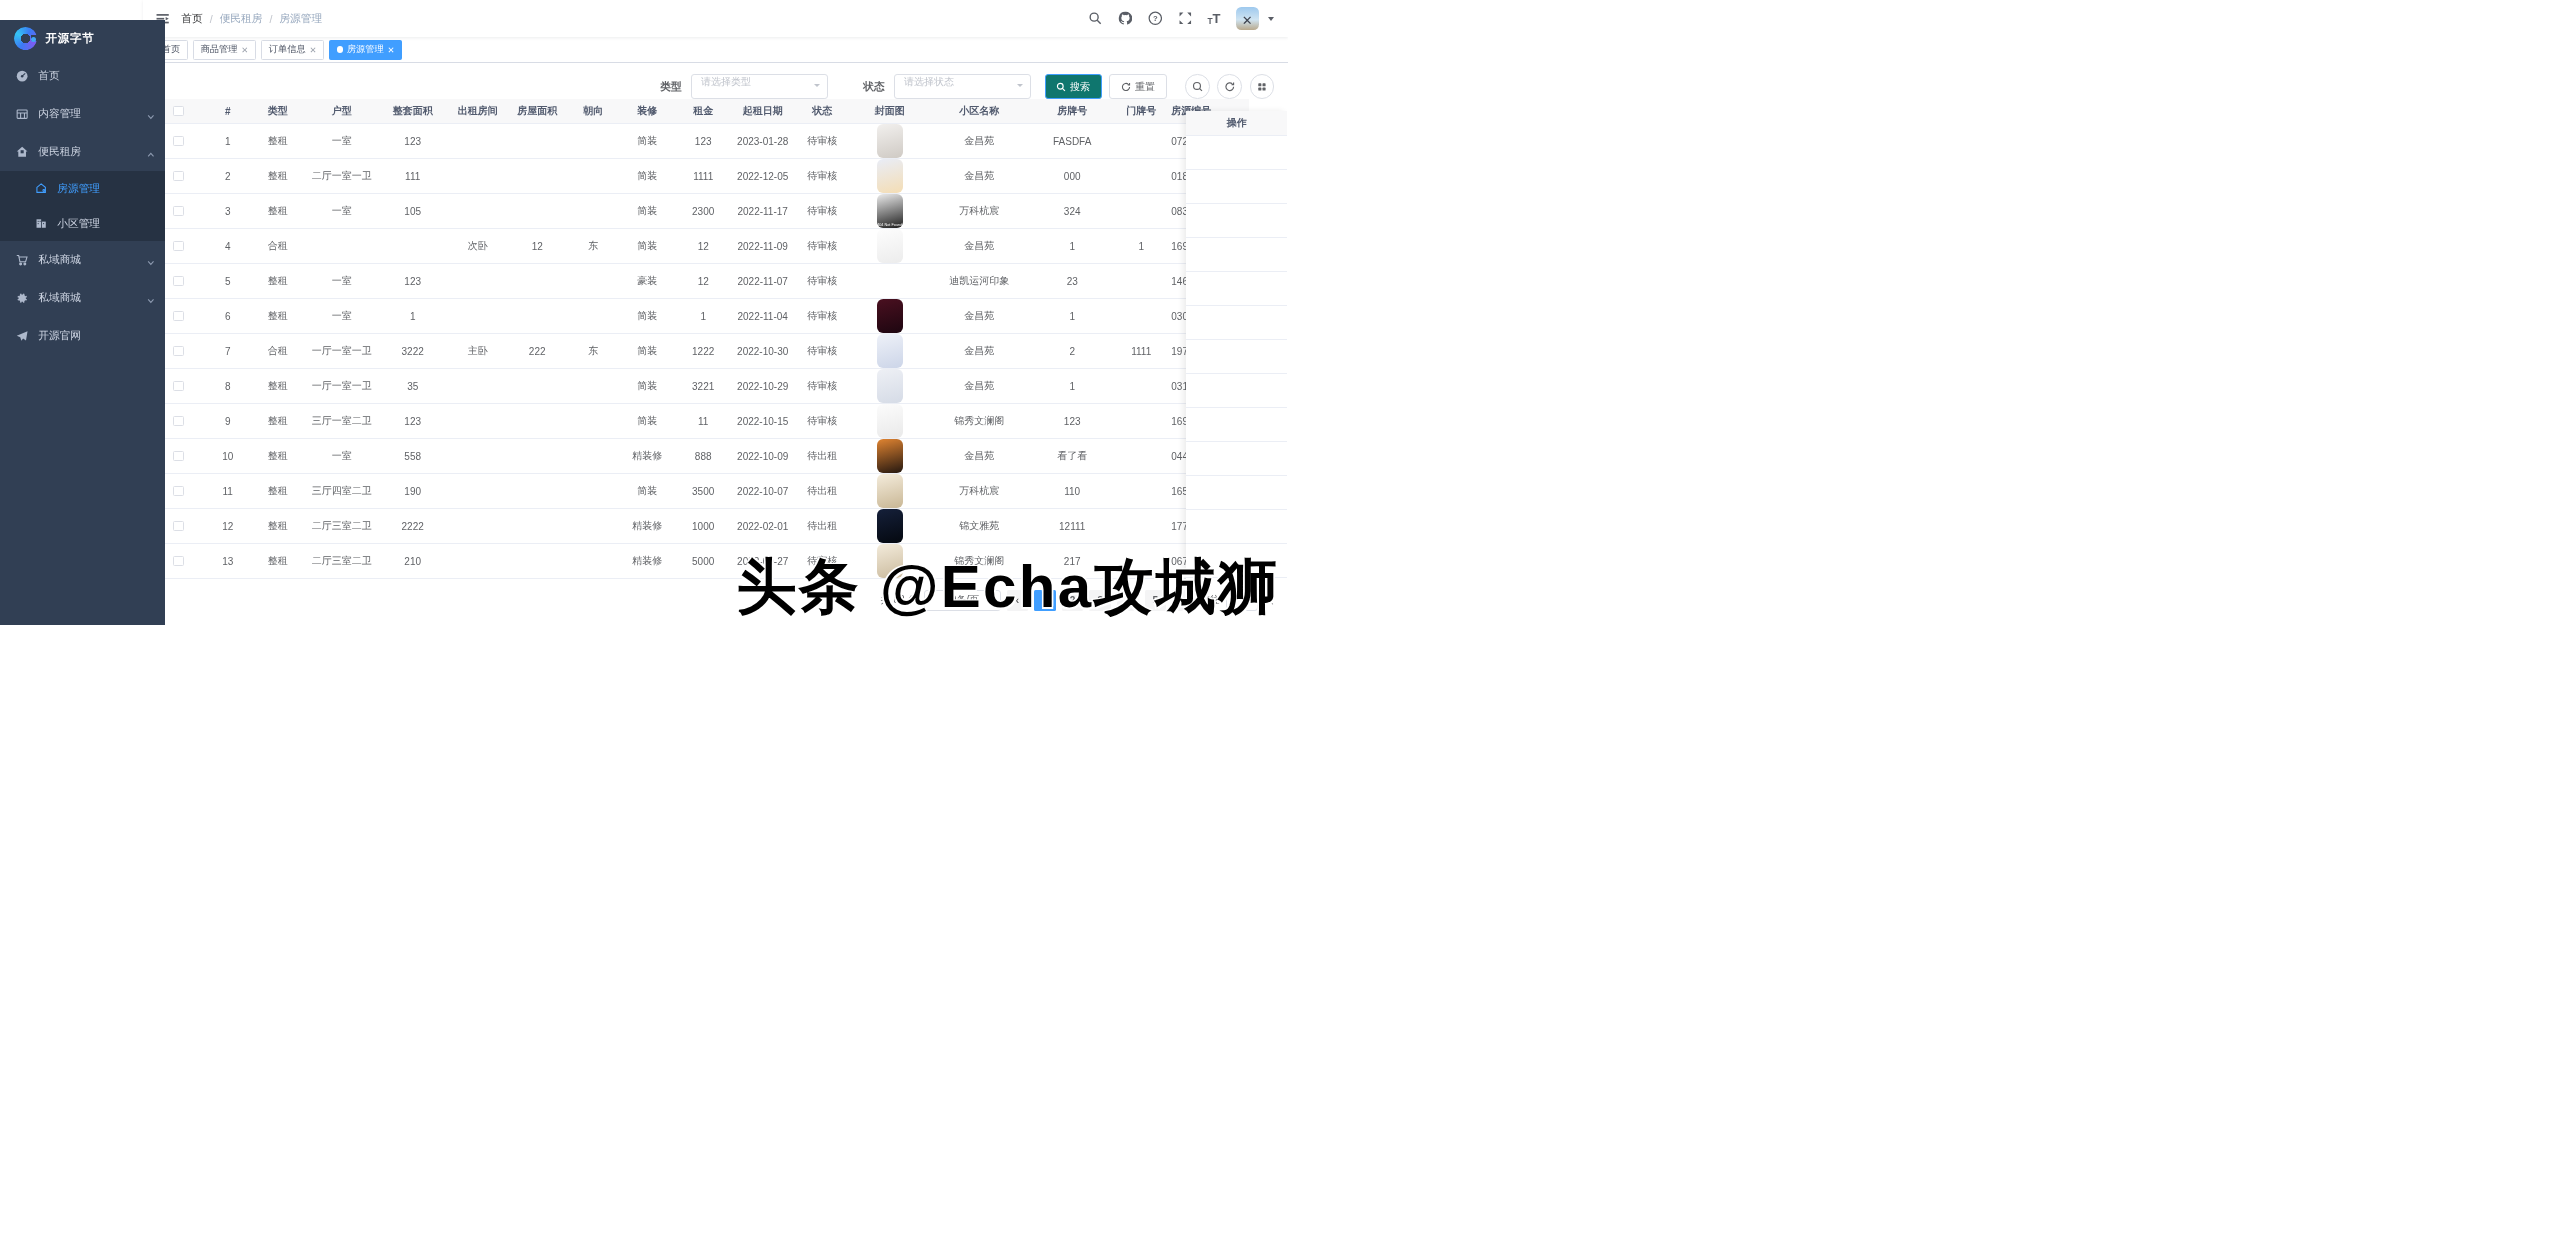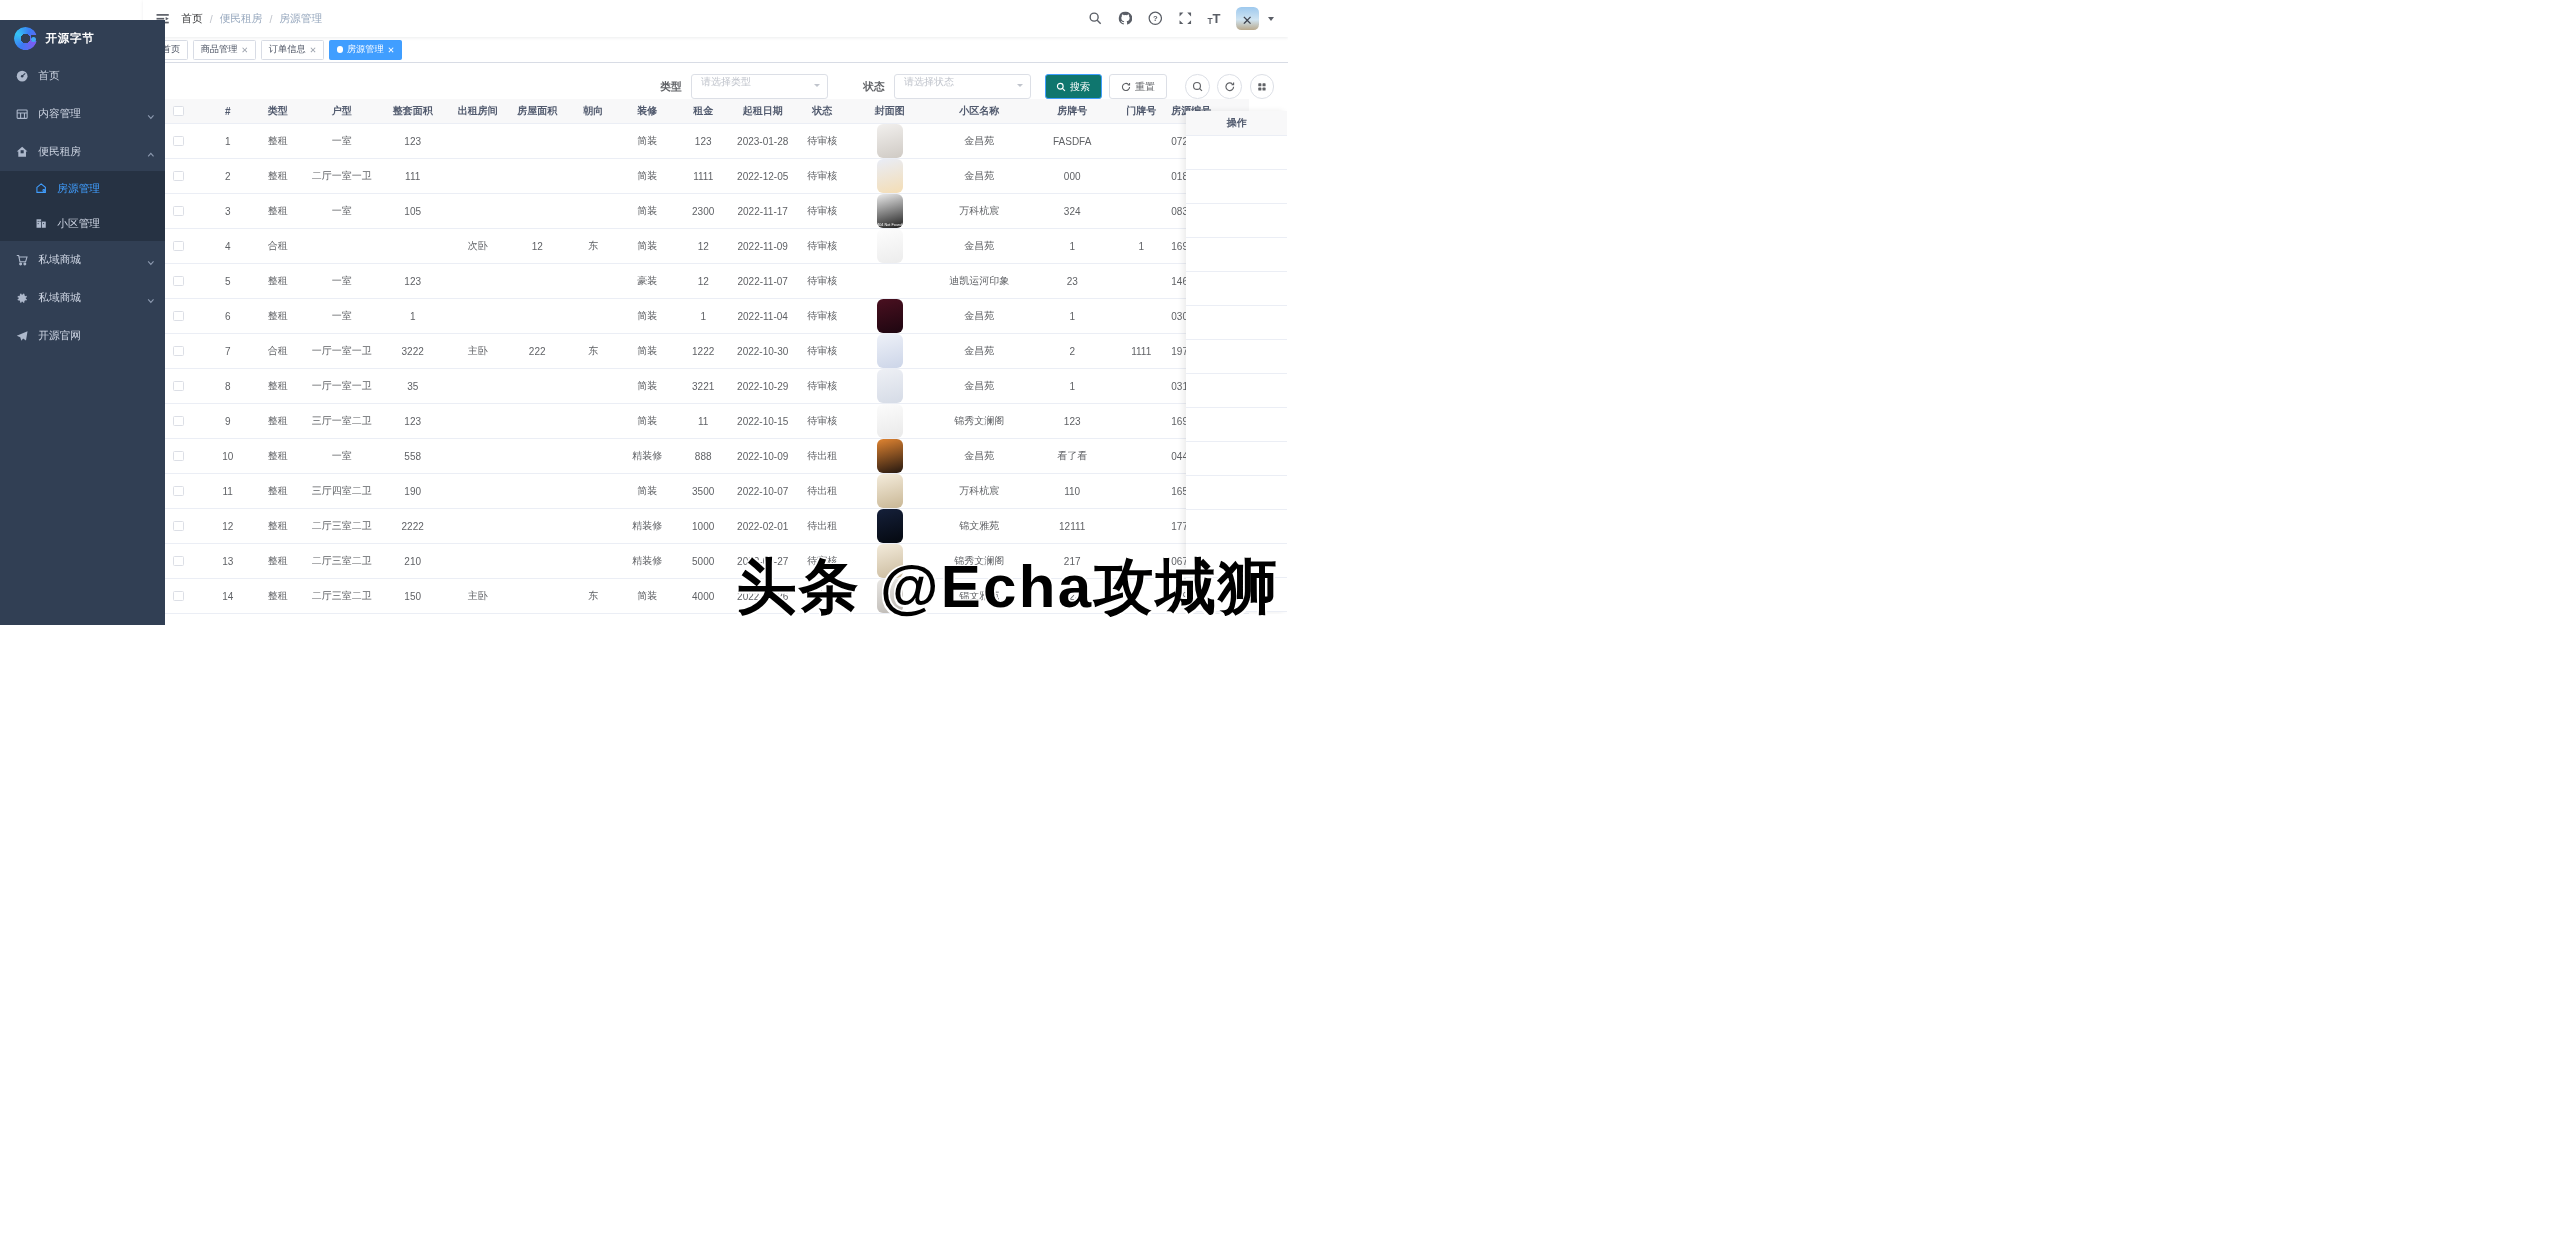--- a/index.html
+++ b/index.html
@@ -650,43 +650,20 @@
               <td>2022-09-27</td>
               <td>待审核</td>
               <td>
                 <div class="cover" style="background: linear-gradient(165deg, rgb(243, 235, 219), rgb(203, 187, 158));"></div>
               </td>
               <td>锦秀文澜阁</td>
               <td>217</td>
               <td></td>
               <td class="col-code">067</td>
             </tr>
-            <tr>
-              <td>
-                <div class="checkbox"></div>
-              </td>
-              <td>14</td>
-              <td>整租</td>
-              <td>二厅三室二卫</td>
-              <td>150</td>
-              <td>主卧</td>
-              <td></td>
-              <td>东</td>
-              <td>简装</td>
-              <td>4000</td>
-              <td>2022-09-26</td>
-              <td>待审核</td>
-              <td>
-                <div class="cover" style="background: linear-gradient(165deg, rgb(233, 231, 228), rgb(189, 185, 180));"></div>
-              </td>
-              <td>锦文雅苑</td>
-              <td>123</td>
-              <td></td>
-              <td class="col-code">189</td>
-            </tr>
           </tbody>
       </table>
       <div class="fixed-col" id="fixed-col">
         <div class="fixed-head">操作</div>
         <div id="fixed-body">
             <div class="fixed-cell"></div>
             <div class="fixed-cell"></div>
             <div class="fixed-cell"></div>
             <div class="fixed-cell"></div>
             <div class="fixed-cell"></div>

